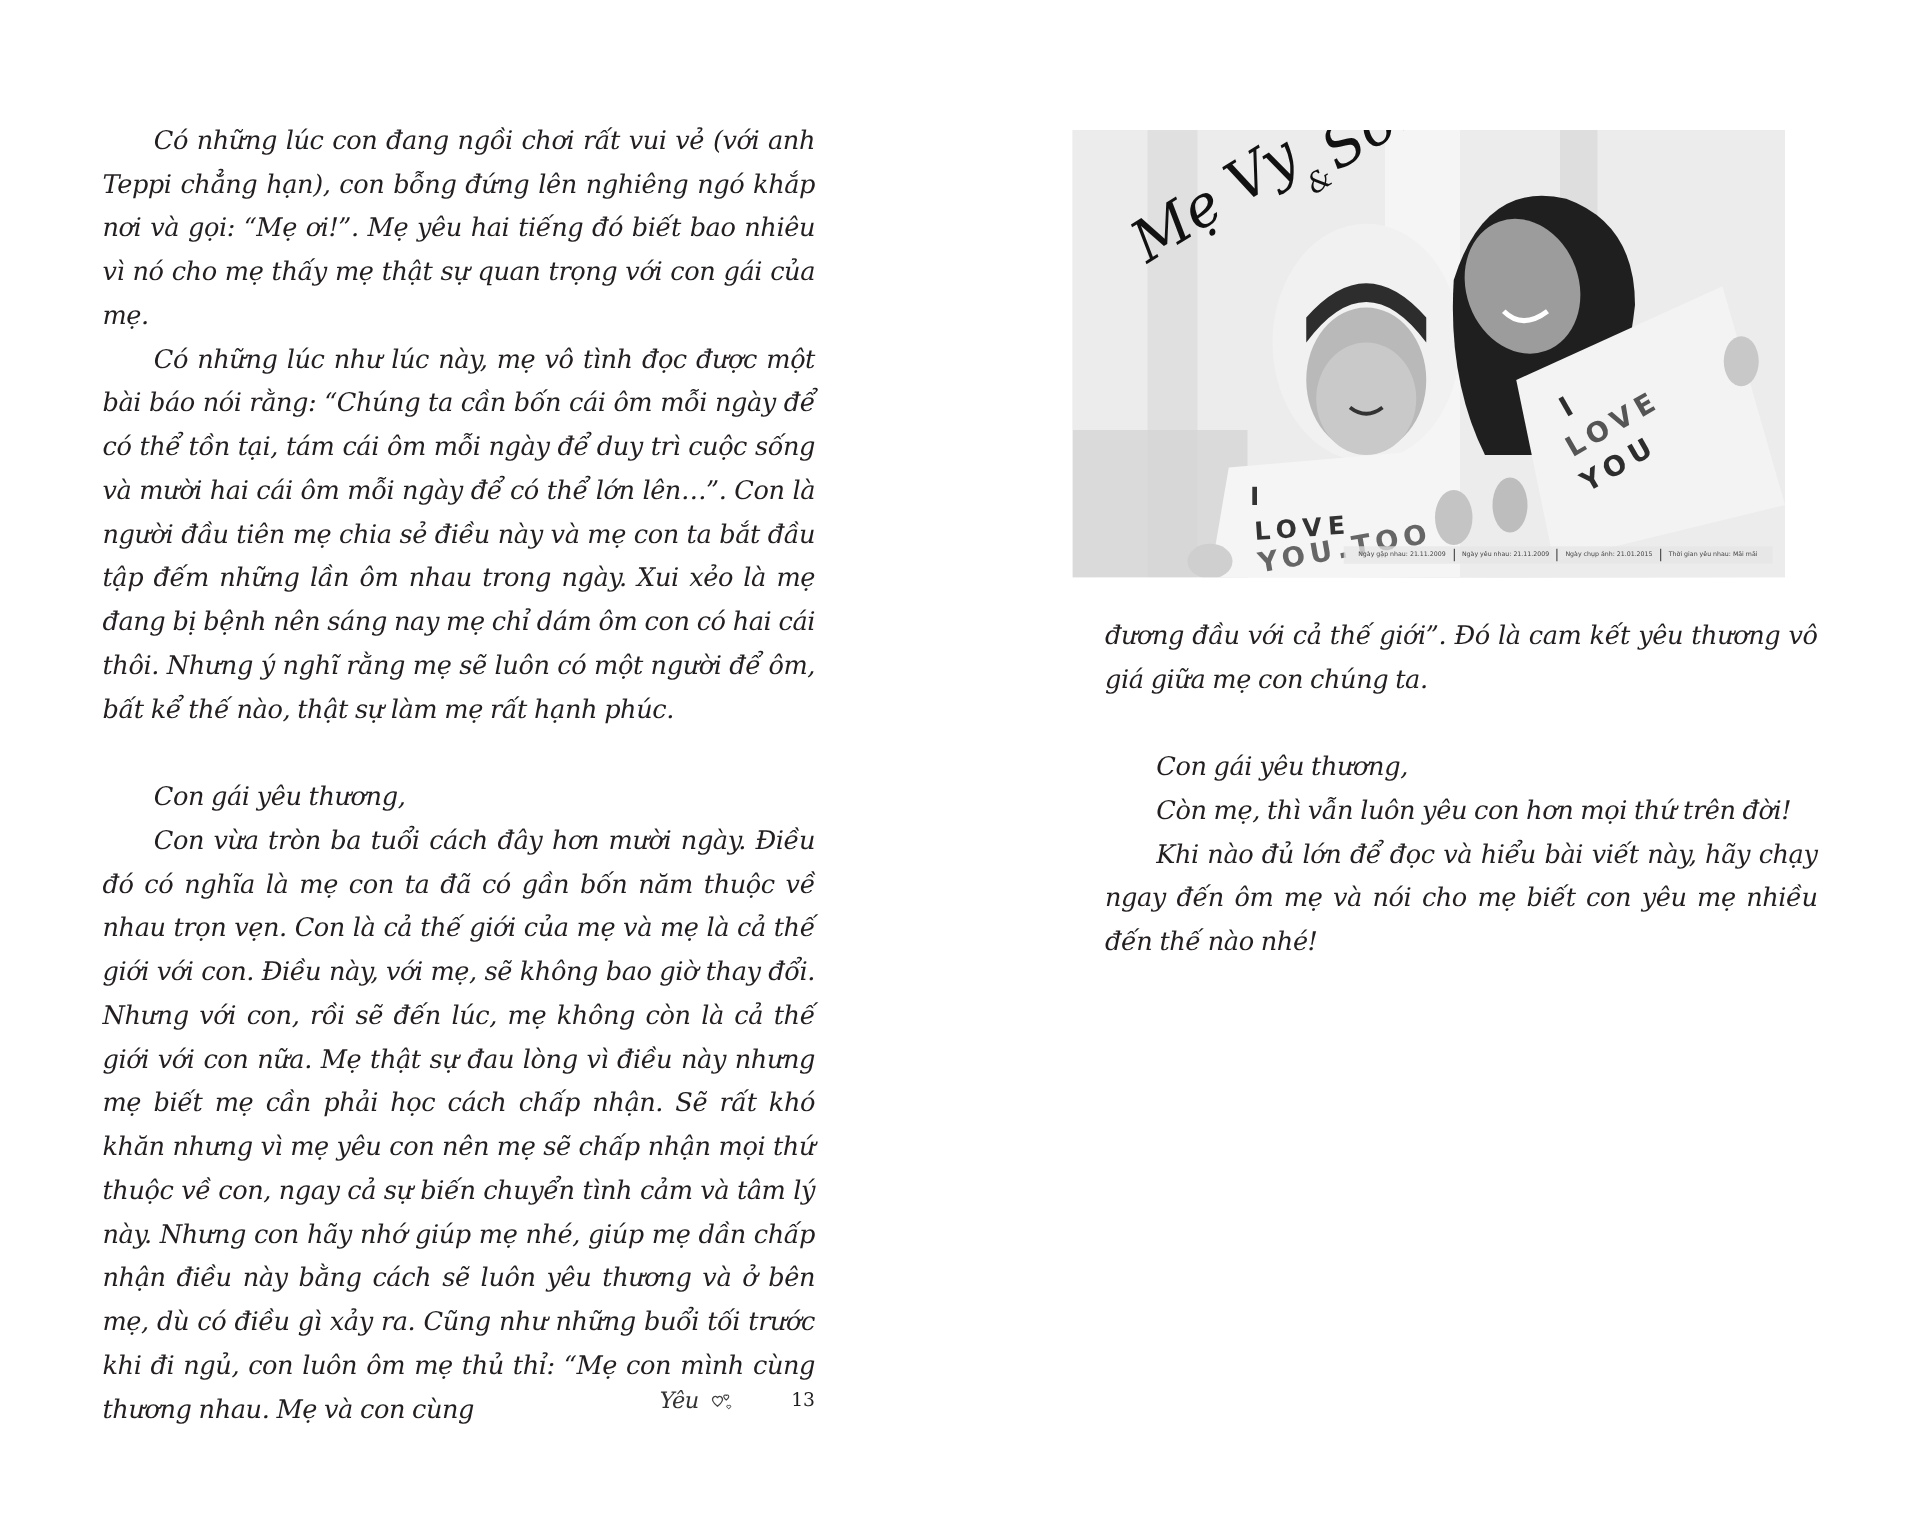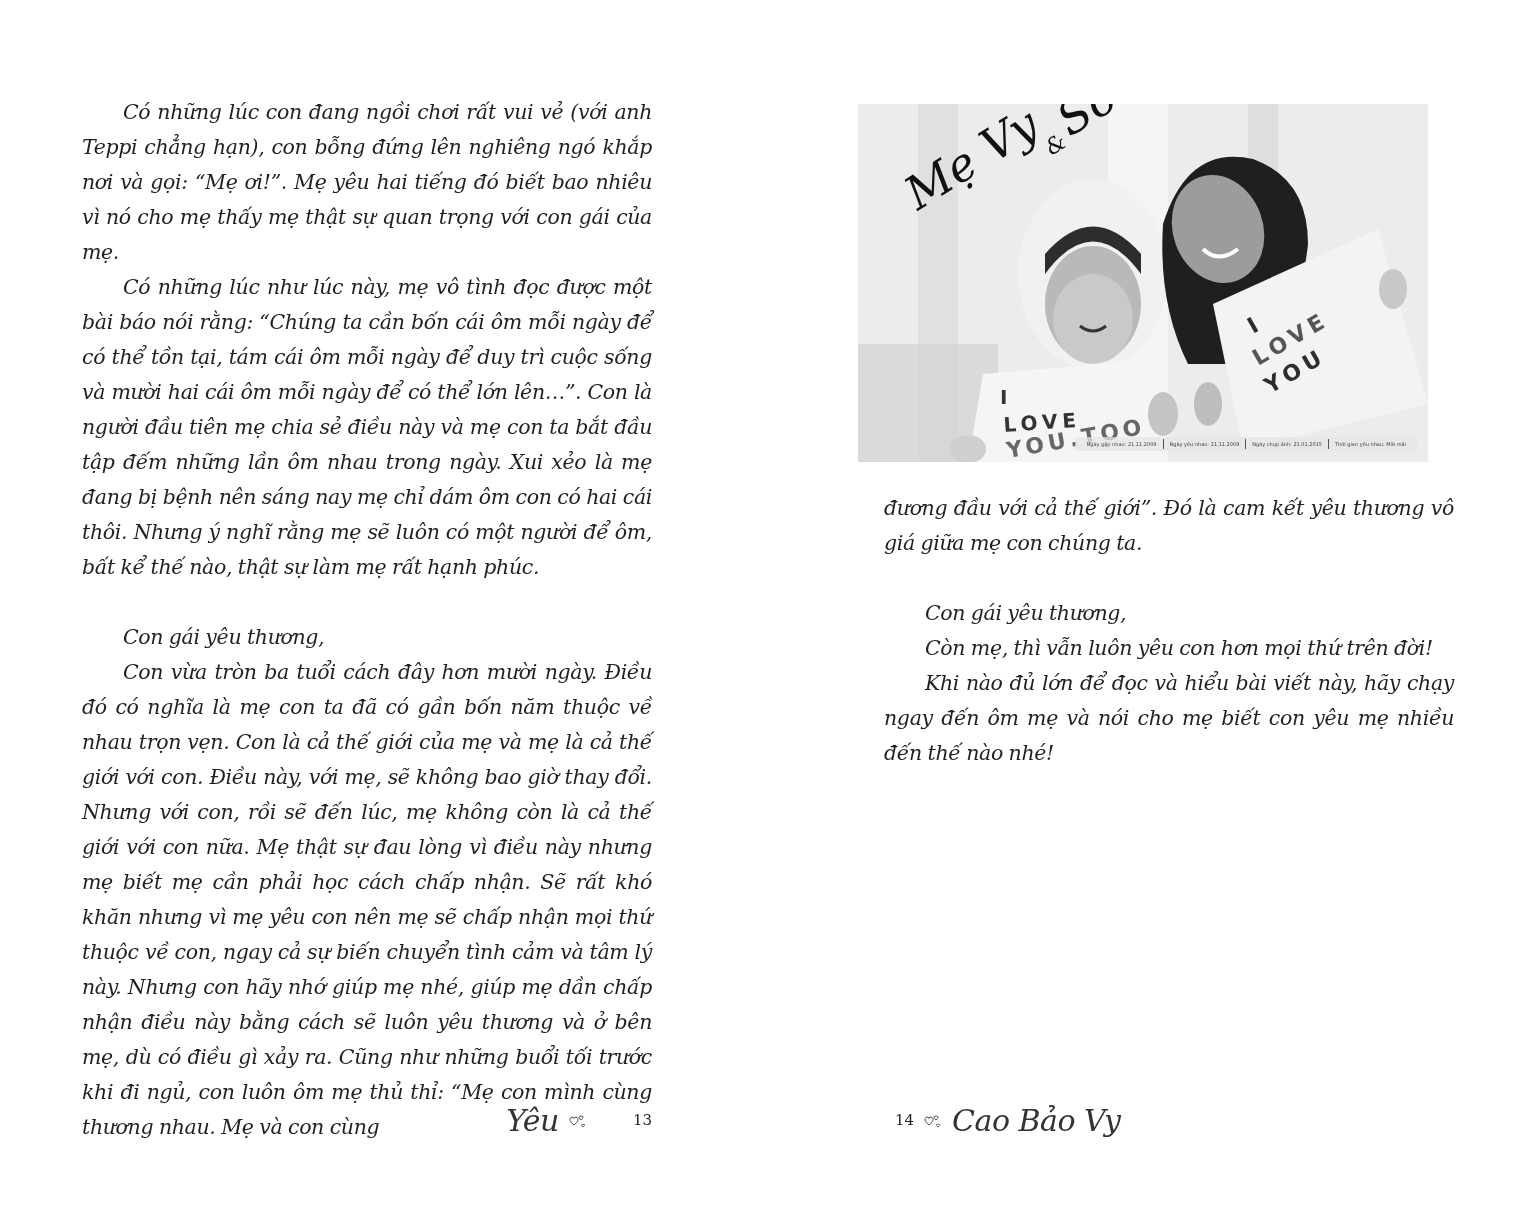--- a/index.html
+++ b/index.html
@@ -94,21 +94,21 @@
       top: 1100px;
       display: flex;
       align-items: center;
       height: 40px;
     }
     .page-left .footer { right: 115px; }
     .page-right .footer { left: 92px; }
     .footer .script {
       font-family: "DejaVu Serif", serif;
       font-style: italic;
-      font-size: 30px;
+      font-size: 18px;
       color: #333;
       letter-spacing: -0.5px;
     }
     .footer .num {
       font-family: "DejaVu Serif", serif;
       font-size: 15px;
       color: #231f20;
       margin-left: 36px;
     }
     .footer .hearts {
@@ -195,24 +195,13 @@
   </div>
 
   <div class="text-block">
     <p class="para">đương đầu với cả thế giới”. Đó là cam kết yêu thương vô giá giữa mẹ con chúng ta.</p>
     <div class="gap"></div>
     <p class="para indent">Con gái yêu thương,</p>
     <p class="para indent">Còn mẹ, thì vẫn luôn yêu con hơn mọi thứ trên đời!</p>
     <p class="para indent">Khi nào đủ lớn để đọc và hiểu bài viết này, hãy chạy ngay đến ôm mẹ và nói cho mẹ biết con yêu mẹ nhiều đến thế nào nhé!</p>
   </div>
 
-  <div class="footer">
-    <span class="num">14</span>
-    <span class="hearts">
-      <svg width="18" height="14" viewBox="0 0 18 14">
-        <path d="M5 11 C1 8 0 5 2 3.5 C3.5 2.5 5 3.5 5 4.5 C5 3.5 6.5 2.5 8 3.5 C10 5 9 8 5 11 Z" fill="none" stroke="#444" stroke-width="1"></path>
-        <path d="M12 6 C10 4.5 9.5 3 10.5 2.2 C11.2 1.7 12 2.2 12 2.8 C12 2.2 12.8 1.7 13.5 2.2 C14.5 3 14 4.5 12 6 Z" fill="none" stroke="#444" stroke-width="0.9"></path>
-        <path d="M14 13 C12.5 12 12 11 12.7 10.4 C13.2 10 14 10.4 14 10.8 C14 10.4 14.8 10 15.3 10.4 C16 11 15.5 12 14 13 Z" fill="none" stroke="#444" stroke-width="0.8"></path>
-      </svg>
-    </span>
-    <span class="script">Cao Bảo Vy</span>
-  </div>
 </div>
 
 </body></html>

